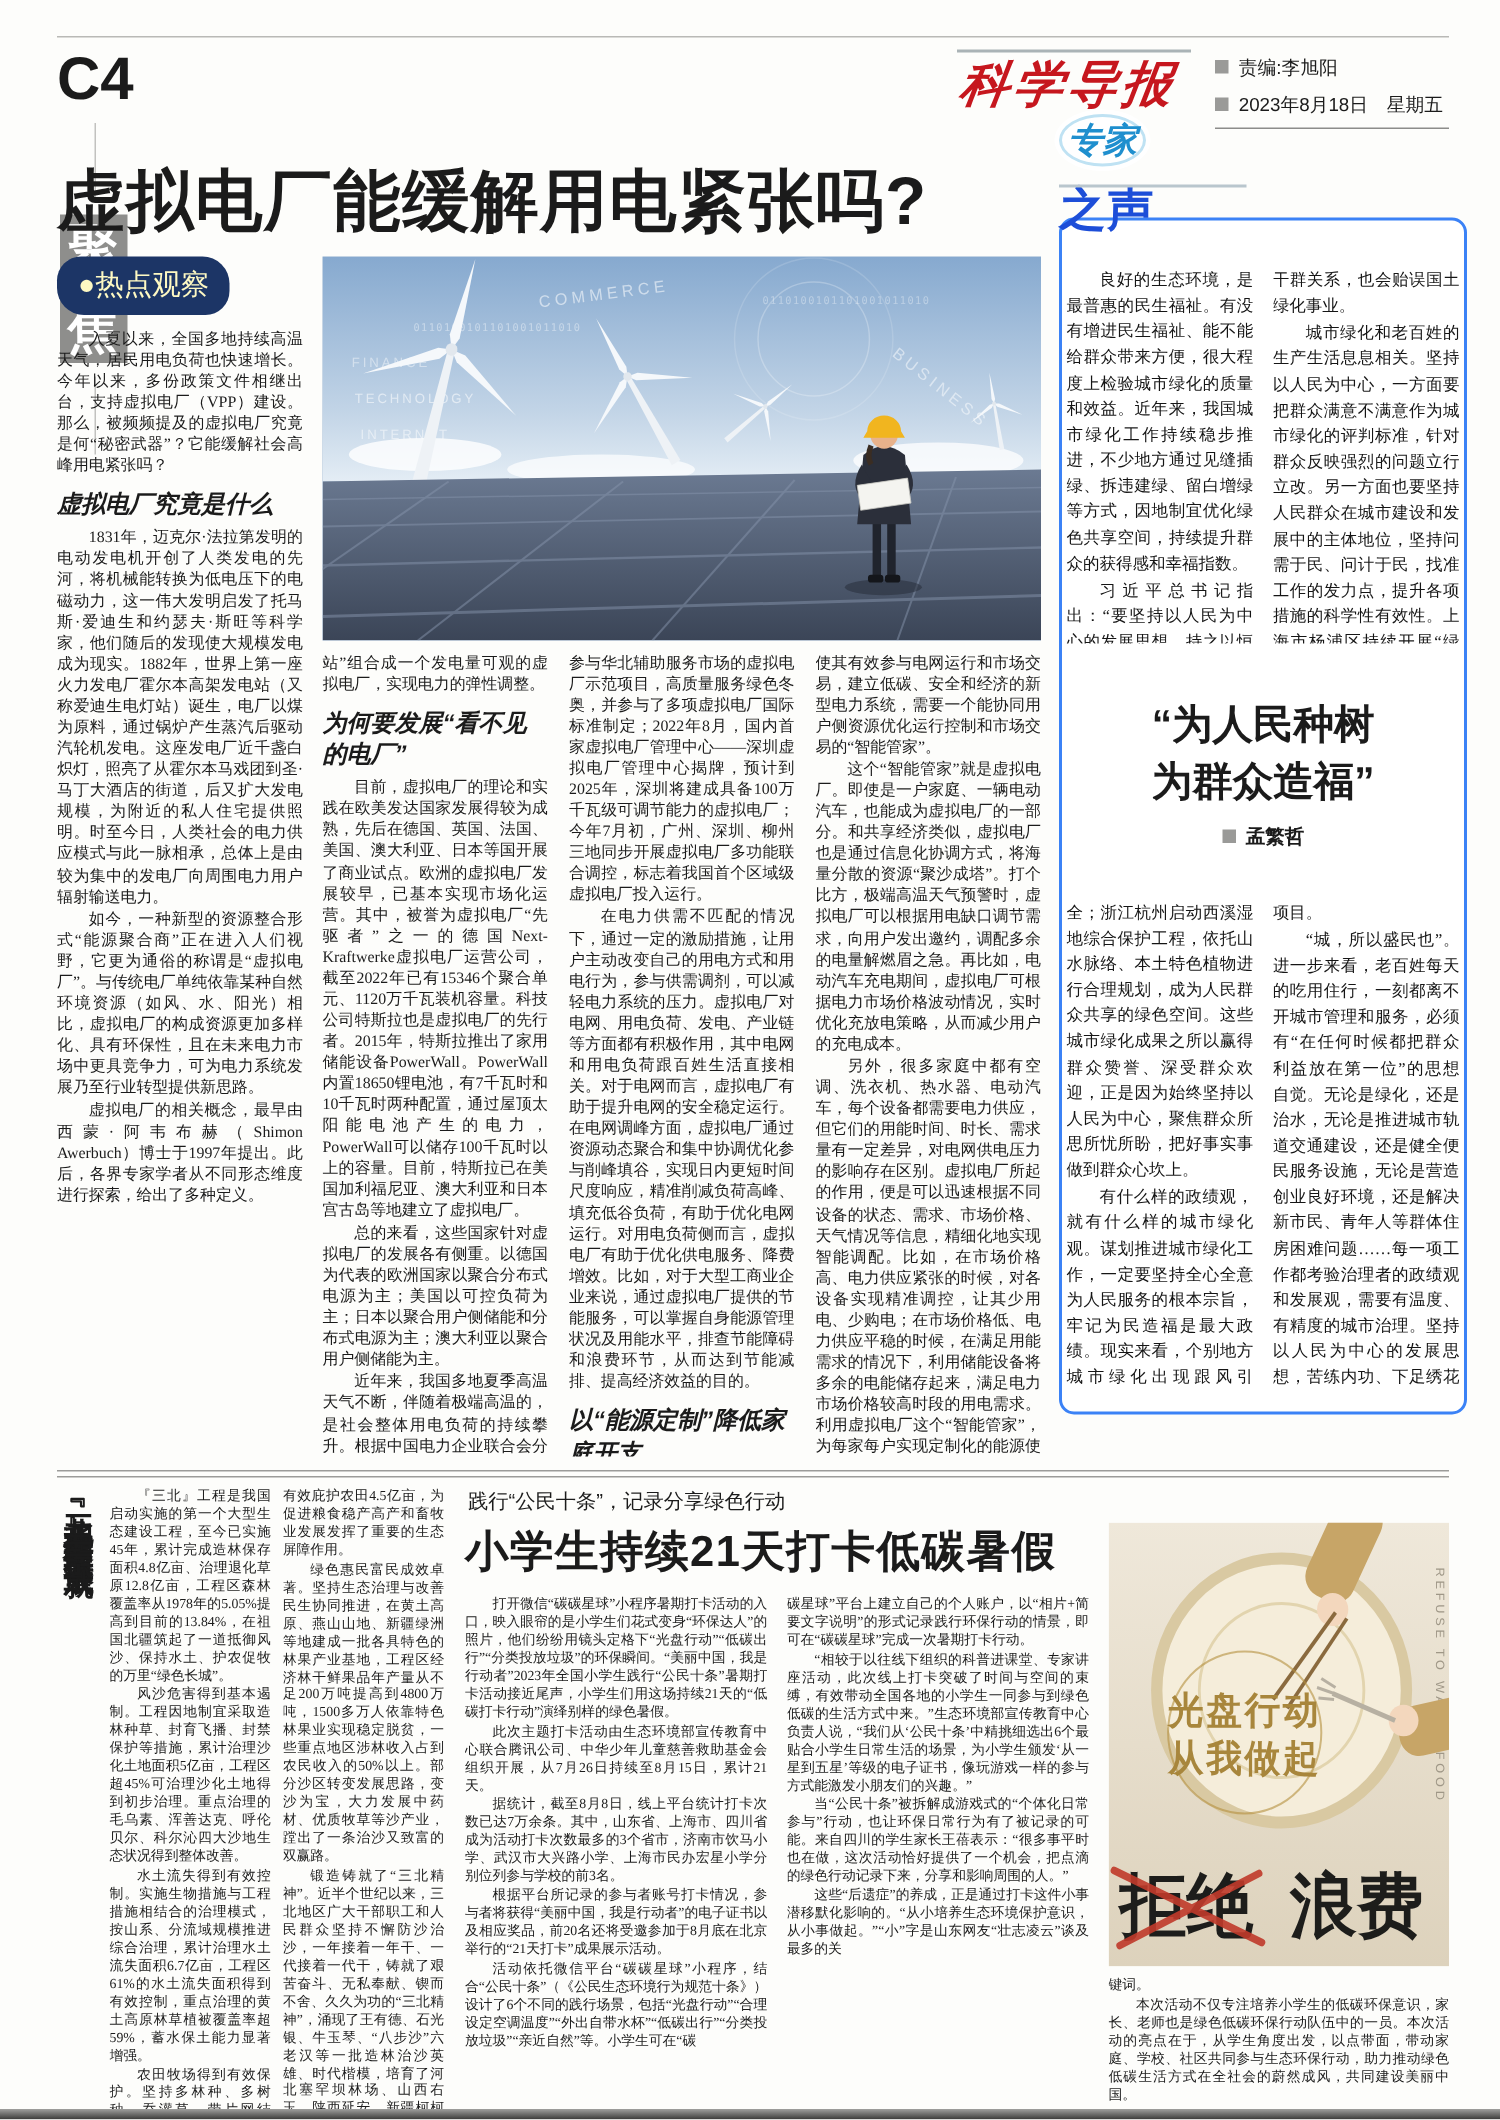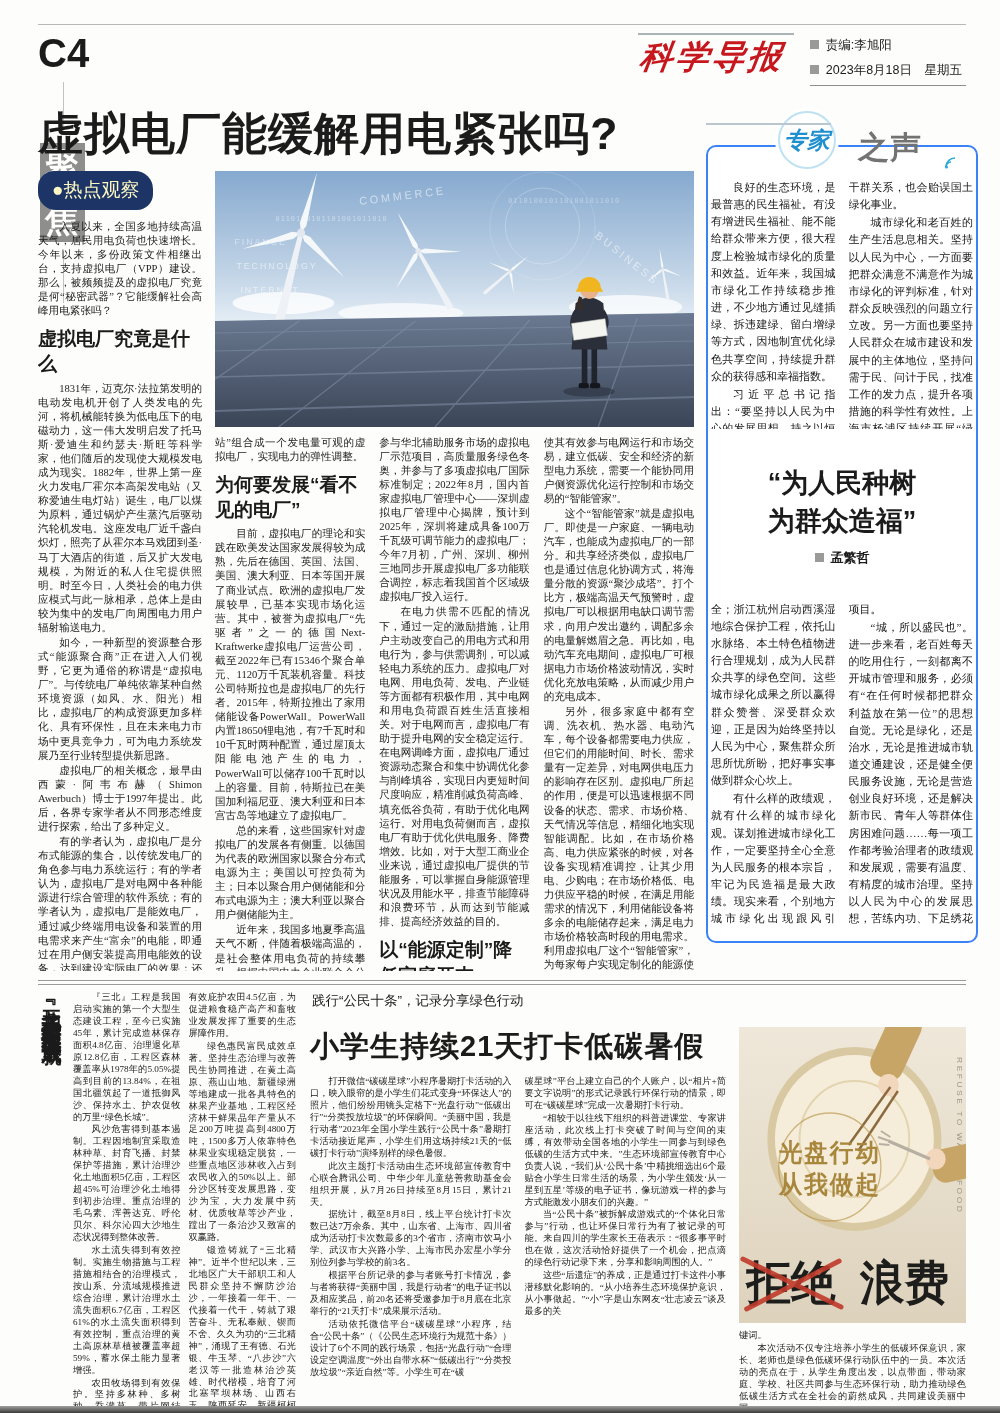--- a/index.html
+++ b/index.html
@@ -28,49 +28,49 @@
   .col1 .coltext{flex:1;overflow:hidden;}
   .am-right{flex:1;display:flex;flex-direction:column;gap:9px;min-width:0;}
   .photo{height:256px;flex:none;background:#9db8d4;overflow:hidden;}
   .photo svg{display:block;width:100%;height:100%;}
   .cols3{display:flex;gap:14px;flex:1;min-height:0;overflow:hidden;}
   .cols3 .coltext{flex:1;overflow:hidden;}
   .coltext{font-size:10.6px;line-height:1.33;text-align:justify;}
   .it{margin:0 0 1px;}
   .t-p{text-indent:2em;}
   .t-c{text-indent:0;}
-  .t-h{font-family:"Liberation Sans",sans-serif;font-weight:bold;font-size:19px;margin:8px 0 5px;text-indent:0;text-align:left;}
+  .t-h{font-family:"Liberation Sans",sans-serif;font-weight:bold;font-size:16px;margin:8px 0 5px;text-indent:0;text-align:left;font-style:italic;}
   .t-a{text-align:right;font-weight:bold;font-family:"Liberation Sans",sans-serif;margin-top:5px;padding-right:6px;}
   
   .sidebar{width:272px;flex:none;position:relative;}
-  .sb-logo{position:relative;z-index:2;display:flex;align-items:flex-end;justify-content:flex-end;gap:22px;height:62px;padding-right:18px;}
+  .sb-logo{position:relative;z-index:2;display:flex;align-items:flex-start;justify-content:flex-end;gap:8px;height:62px;padding-right:18px;flex-direction:column;}
   .sb-logo::before{content:"";position:absolute;left:0;top:16px;width:46%;height:2px;background:#b9c6cd;}
   .logo-circle{width:54px;height:54px;border-radius:50%;background:#fff;border:2px solid #bfe2f3;display:flex;align-items:center;
                justify-content:center;font-size:23px;color:#1f8fce;font-style:italic;font-weight:bold;box-shadow:0 0 0 3px #fff;}
-  .logo-bold{font-size:31px;font-weight:900;color:#737373;font-family:"Liberation Sans",sans-serif;letter-spacing:1px;}
+  .logo-bold{font-size:31px;font-weight:900;color:#1d4ed8;font-family:"Liberation Sans",sans-serif;letter-spacing:1px;}
   .sb-box{border:2px solid #3b82f6;border-radius:10px;background:#fff;margin-top:-24px;padding:32px 3px 12px;height:798px;
           box-sizing:border-box;display:flex;flex-direction:column;gap:24px;}
   .sb-2col{display:flex;gap:13px;min-height:0;}
   .sb-2col .sbcol{flex:1;overflow:hidden;font-size:11px;line-height:1.56;text-align:justify;color:#151515;}
   .sb-upper{height:250px;flex:none;}
   .sb-lower{flex:1;}
   .sb-head{text-align:center;margin:12px 0 10px;}
   .sb-head .l{font-family:"Liberation Sans",sans-serif;font-size:27px;font-weight:900;line-height:1.4;}
   .sb-author{font-size:13px;margin-top:8px;font-weight:bold;font-family:"Liberation Sans",sans-serif;}
   
   .section-rule{height:3px;border-top:1px solid #9b9b99;border-bottom:1px solid #9b9b99;margin:9px 0 7px;}
   
   .bottom{display:flex;gap:14px;height:420px;}
   .b-left{width:258px;flex:none;display:flex;gap:8px;min-width:0;}
   .vtitle{writing-mode:vertical-rl;font-family:"Liberation Sans",sans-serif;font-size:20px;font-weight:900;margin:0;
           letter-spacing:2px;height:100%;line-height:1.35;flex:none;}
   .b-left .coltext{flex:1;height:100%;overflow:hidden;font-size:9.2px;line-height:1.3;}
   .b-mid{flex:1;display:flex;flex-direction:column;min-width:0;}
   .kicker{font-size:13.5px;font-family:"Liberation Sans",sans-serif;margin:0 0 5px 2px;}
-  .bm-grid{display:flex;gap:13px;flex:1;min-height:0;margin-top:12px;}
+  .bm-grid{display:flex;gap:13px;flex:1;min-height:0;}
   .bm-textzone{width:416px;flex:none;display:flex;flex-direction:column;min-height:0;}
   .bm-h{font-family:"Liberation Sans",sans-serif;font-size:29px;font-weight:900;margin:0 0 9px;letter-spacing:1px;}
   .bm-cols{display:flex;gap:13px;flex:1;min-height:0;overflow:hidden;}
   .bm-cols .coltext{flex:1;overflow:hidden;font-size:9.2px;line-height:1.3;}
   .bm-imgcol{flex:1;display:flex;flex-direction:column;gap:7px;min-width:0;}
   .illus{height:296px;flex:none;overflow:hidden;}
   .illus svg{display:block;width:100%;height:100%;}
   .bm-imgcol .coltext{flex:1;overflow:hidden;font-size:9.2px;line-height:1.3;}
   .scan-edge{position:absolute;left:0;right:0;bottom:0;height:7px;background:linear-gradient(#a0a09e,#3a3a38);}
 </style>
@@ -104,21 +104,20 @@
       <h1 class="headline">虚拟电厂能缓解用电紧张吗?</h1>
       <div class="am-body">
         <div class="col1">
           <div class="badge">●热点观察</div>
           <div class="coltext">
               <div class="it t-p">入夏以来，全国多地持续高温天气，居民用电负荷也快速增长。今年以来，多份政策文件相继出台，支持虚拟电厂（VPP）建设。那么，被频频提及的虚拟电厂究竟是何“秘密武器”？它能缓解社会高峰用电紧张吗？</div>
               <div class="it t-h">虚拟电厂究竟是什么</div>
               <div class="it t-p">1831年，迈克尔·法拉第发明的电动发电机开创了人类发电的先河，将机械能转换为低电压下的电磁动力，这一伟大发明启发了托马斯·爱迪生和约瑟夫·斯旺等科学家，他们随后的发现使大规模发电成为现实。1882年，世界上第一座火力发电厂霍尔本高架发电站（又称爱迪生电灯站）诞生，电厂以煤为原料，通过锅炉产生蒸汽后驱动汽轮机发电。这座发电厂近千盏白炽灯，照亮了从霍尔本马戏团到圣·马丁大酒店的街道，后又扩大发电规模，为附近的私人住宅提供照明。时至今日，人类社会的电力供应模式与此一脉相承，总体上是由较为集中的发电厂向周围电力用户辐射输送电力。</div>
               <div class="it t-p">如今，一种新型的资源整合形式“能源聚合商”正在进入人们视野，它更为通俗的称谓是“虚拟电厂”。与传统电厂单纯依靠某种自然环境资源（如风、水、阳光）相比，虚拟电厂的构成资源更加多样化、具有环保性，且在未来电力市场中更具竞争力，可为电力系统发展乃至行业转型提供新思路。</div>
               <div class="it t-p">虚拟电厂的相关概念，最早由西蒙·阿韦布赫（Shimon Awerbuch）博士于1997年提出。此后，各界专家学者从不同形态维度进行探索，给出了多种定义。</div>
-              <div class="it t-p">有的学者认为，虚拟电厂是分布式能源的集合，以传统发电厂的角色参与电力系统运行；有的学者认为，虚拟电厂是对电网中各种能源进行综合管理的软件系统；有的学者认为，虚拟电厂是能效电厂，通过减少终端用电设备和装置的用电需求来产生“富余”的电能，即通过在用户侧安装提高用电能效的设备，达到建设实际电厂的效果；还有的学者认为，虚拟电厂是动态聚合各种能源的能源互联网。</div>
             </div>
         </div>
         <div class="am-right">
           <div class="photo">
             <svg viewBox="0 0 490 256" preserveAspectRatio="none">
               <defs>
                 <linearGradient id="sky" x1="0" y1="0" x2="0" y2="1">
                   <stop offset="0" stop-color="#86a9cf"></stop>
                     <stop offset="0.7" stop-color="#c3d5e7"></stop>
                     <stop offset="1" stop-color="#e4edf5"></stop>

